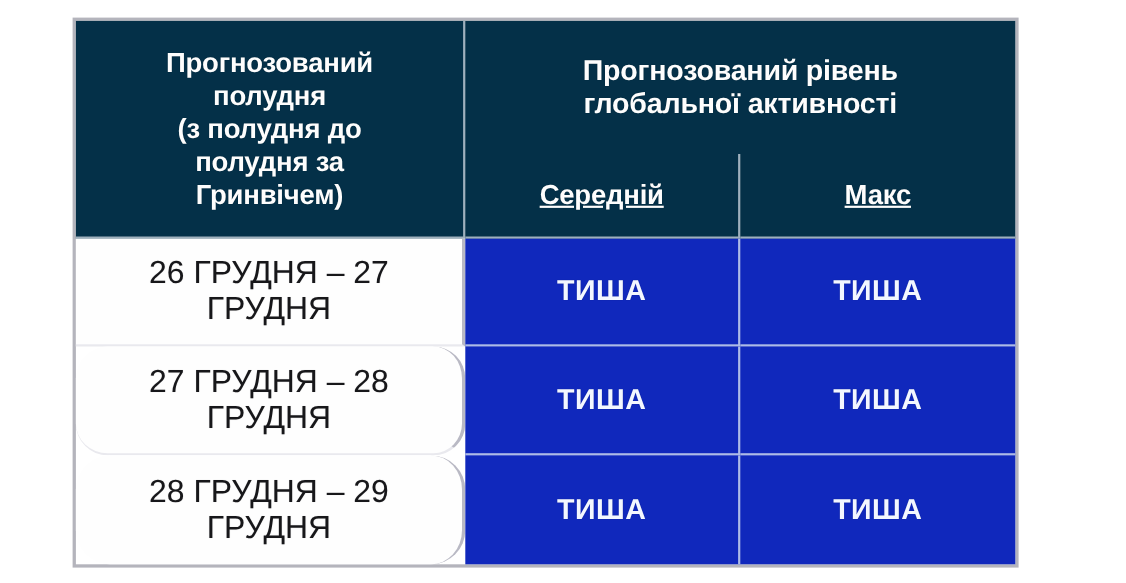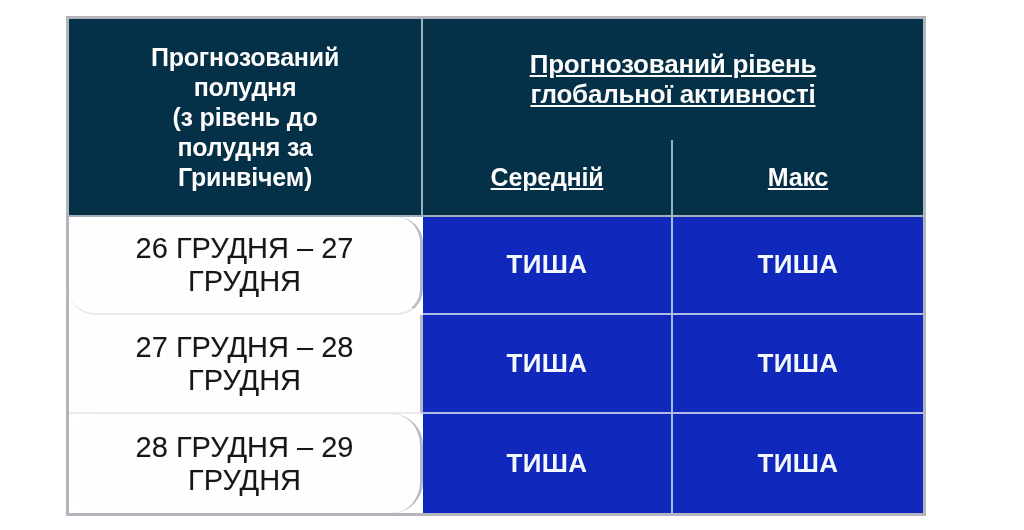--- a/index.html
+++ b/index.html
@@ -108,46 +108,46 @@
 
 <div id="page">
 
   <table id="forecast-table">
     <tbody>
 
       <tr>
         <td class="hd hd-period" rowspan="2" style="width:354px;">
           <span class="nl">Прогнозований</span>
           <span class="nl">полудня</span>
-          <span class="nl">(з рівень до</span>
+          <span class="nl">(з полудня до</span>
           <span class="nl">полудня за</span>
           <span class="nl">Гринвічем)</span>
         </td>
-        <td class="hd last nobottom" colspan="2" style="height:120px;text-decoration:underline;">
+        <td class="hd last nobottom" colspan="2" style="height:120px;">
           <span class="nl">Прогнозований рівень</span>
           <span class="nl">глобальної активності</span>
         </td>
       </tr>
 
       <tr>
         <td class="hd hd-sub" style="width:270px; height:76px;">Середній</td>
         <td class="hd hd-sub last" style="width:230px;">Макс</td>
       </tr>
 
       <tr>
-        <td class="period-cell" style="height:98px;border-radius:26px;">
+        <td class="period-cell" style="height:98px;">
           <span class="nl">26 ГРУДНЯ – 27</span>
           <span class="nl">ГРУДНЯ</span>
         </td>
         <td class="level-cell">ТИША</td>
         <td class="level-cell last">ТИША</td>
       </tr>
 
       <tr>
-        <td class="period-cell" style="height:98px;">
+        <td class="period-cell" style="height:98px;border-radius:29px;">
           <span class="nl">27 ГРУДНЯ – 28</span>
           <span class="nl">ГРУДНЯ</span>
         </td>
         <td class="level-cell">ТИША</td>
         <td class="level-cell last">ТИША</td>
       </tr>
 
       <tr>
         <td class="period-cell lastrow" style="height:98px;border-radius:31px;">
           <span class="nl">28 ГРУДНЯ – 29</span>

